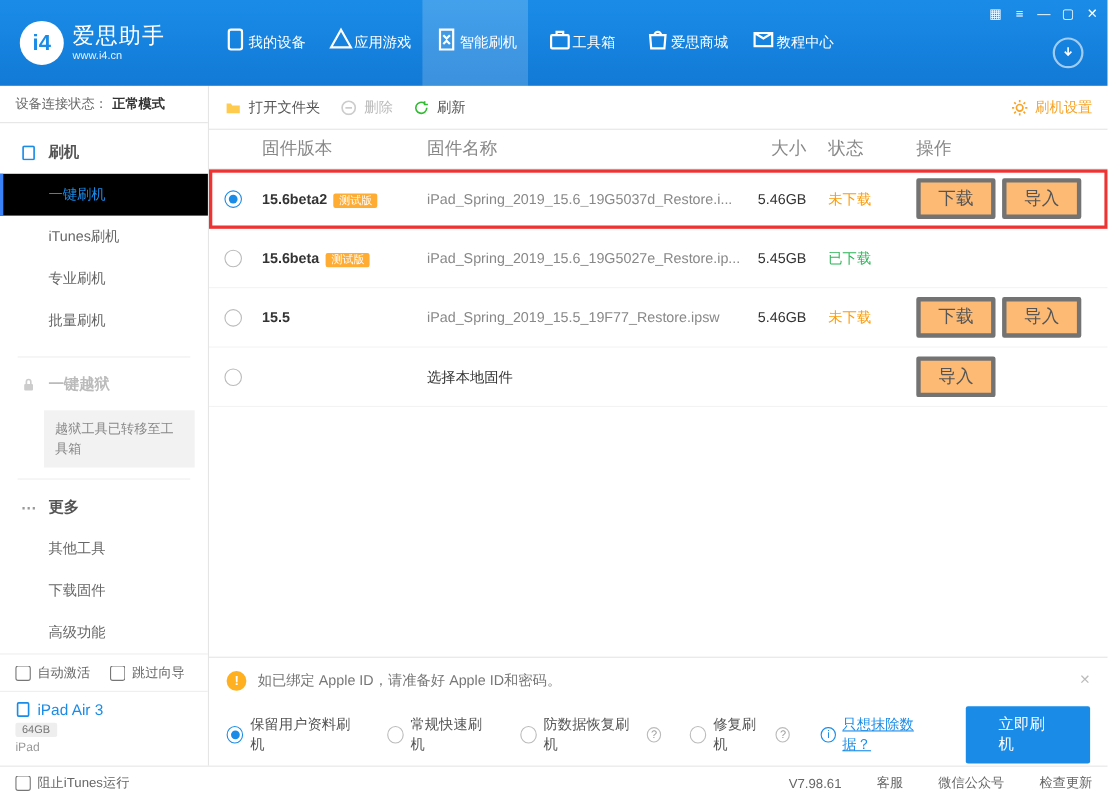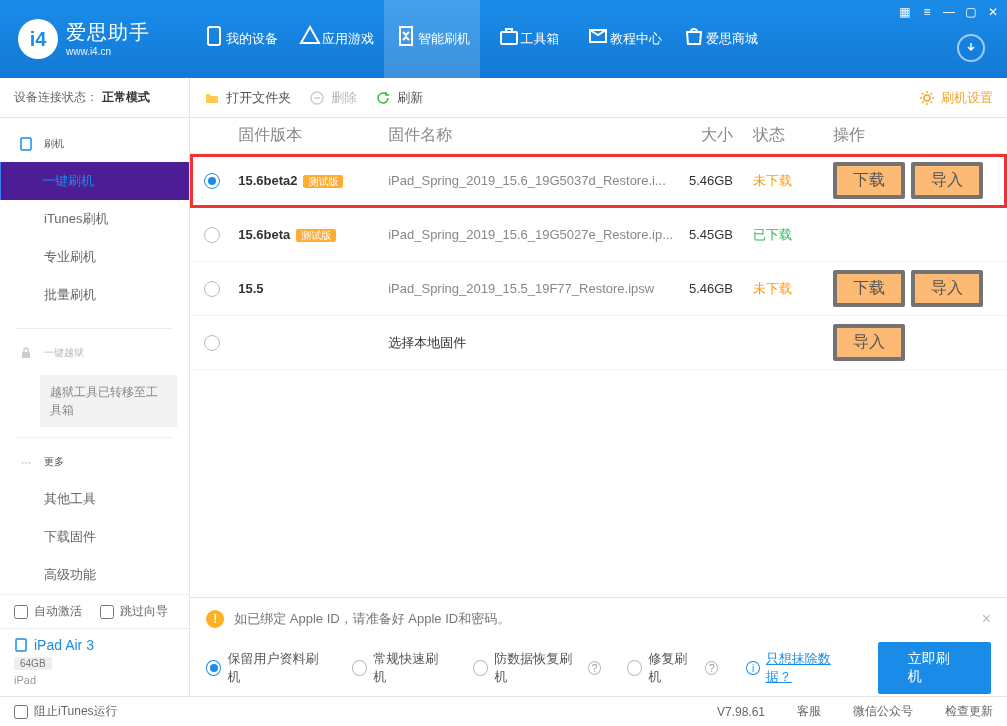--- a/index.html
+++ b/index.html
@@ -24,24 +24,24 @@
 
 .dl-circle { position: absolute; right: 22px; bottom: 16px; width: 28px; height: 28px; border: 2px solid rgba(255,255,255,.6); border-radius: 50%; display: flex; align-items: center; justify-content: center; cursor: pointer; }
 
 
 .body { display: flex; height: calc(100% - 78px - 30px); }
 .sidebar { width: 192px; border-right: 1px solid #e5e5e5; display: flex; flex-direction: column; }
 .status-bar { height: 40px; border-bottom: 1px solid #e5e5e5; display: flex; align-items: center; padding: 0 14px; font-size: 12px; color: #666; }
 .status-bar b { color: #333; margin-left: 4px; }
 
 .side-group { padding: 8px 0; }
-.side-title { display: flex; align-items: center; padding: 10px 18px; color: #555; cursor: pointer; font-size: 10px; }
+.side-title { display: flex; align-items: center; padding: 10px 18px; color: #555; cursor: pointer; font-size: 14px; font-weight: bold; }
 .side-title .ti { width: 16px; height: 16px; margin-right: 10px; display:flex; align-items:center; justify-content:center; }
 .side-sub { padding: 10px 18px 10px 44px; cursor: pointer; color: #666; font-size: 13px; }
-.side-sub.active { background: #4c1d95; color: #1a8ce8; border-left: 1px solid #3b82f6; padding-left: 41px; }
+.side-sub.active { background: #000000; color: #1a8ce8; border-left: 3px solid #3b82f6; padding-left: 41px; }
 .side-note { margin: 4px 12px 4px 40px; padding: 8px 10px; background: #f2f2f2; color: #888; font-size: 12px; line-height: 1.5; }
 .side-hr { height: 1px; background: #eee; margin: 6px 16px; }
 
 .sidebar-bottom { margin-top: auto; border-top: 1px solid #eee; }
 .auto-row { display: flex; align-items: center; padding: 8px 14px; gap: 6px; font-size: 12px; color: #666; }
 .device-box { padding: 8px 14px 10px; border-top: 1px solid #eee; }
 .device-name { color: #1a8ce8; font-weight: 500; font-size: 14px; display:flex; align-items:center; gap:6px; }
 .badge { display: inline-block; background: #eee; color: #777; font-size: 10px; padding: 1px 6px; border-radius: 2px; margin-top: 4px; }
 .device-sub { color: #999; font-size: 11px; margin-top: 4px; }
 
@@ -132,32 +132,32 @@
           <svg width="24" height="24" viewBox="0 0 24 24">
             <rect x="4" y="8" width="16" height="12" rx="1" fill="none" stroke="#fff" stroke-width="2"></rect>
             <path d="M9 8V5h6v3" fill="none" stroke="#fff" stroke-width="2"></path>
           </svg>
         </div>
         <span>工具箱</span>
       </div>
       <div class="nav-item">
         <div class="nav-icon">
           <svg width="24" height="24" viewBox="0 0 24 24">
+            <path d="M5 8h14l-1 12H6z M9 8a3 3 0 016 0" fill="none" stroke="#fff" stroke-width="2"></path>
+          </svg>
+        </div>
+        <span>爱思商城</span>
+      </div>
+      <div class="nav-item">
+        <div class="nav-icon">
+          <svg width="24" height="24" viewBox="0 0 24 24">
             <path d="M4 6h16v12H4z M4 6l8 5 8-5" fill="none" stroke="#fff" stroke-width="2"></path>
           </svg>
         </div>
         <span>教程中心</span>
-      </div>
-      <div class="nav-item">
-        <div class="nav-icon">
-          <svg width="24" height="24" viewBox="0 0 24 24">
-            <path d="M5 8h14l-1 12H6z M9 8a3 3 0 016 0" fill="none" stroke="#fff" stroke-width="2"></path>
-          </svg>
-        </div>
-        <span>爱思商城</span>
       </div>
     </div>
   <div class="win-controls">
     <div class="win-btn">▦</div>
     <div class="win-btn">≡</div>
     <div class="win-btn">—</div>
     <div class="win-btn">▢</div>
     <div class="win-btn">✕</div>
   </div>
   <div class="dl-circle">

